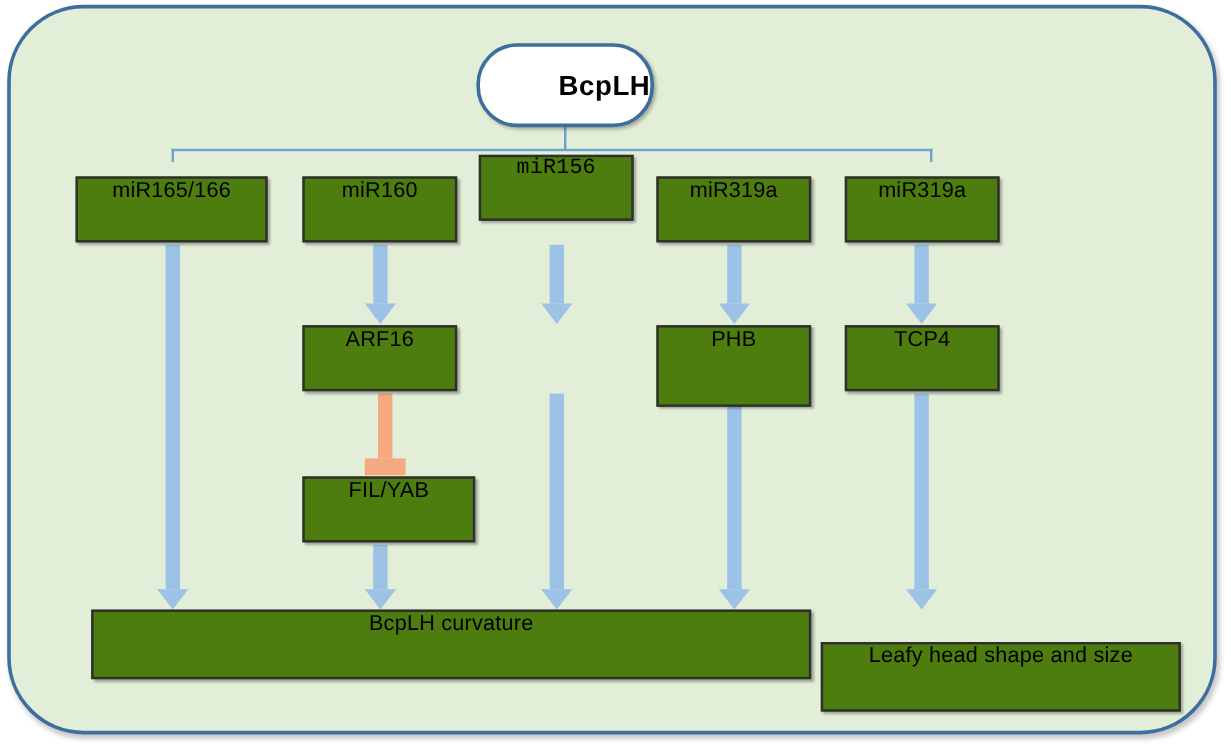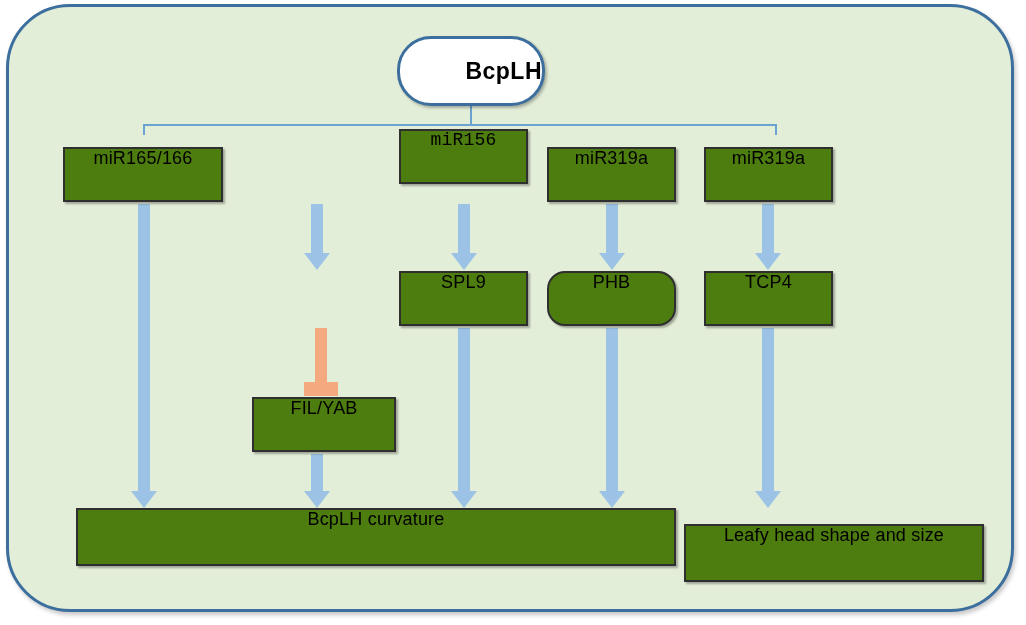--- a/index.html
+++ b/index.html
@@ -129,55 +129,58 @@
 
   <div class="bracket-stem" style="left:470px; top:106px; width:2px; height:19px;"></div>
   <div class="bracket-stem" style="left:143px; top:124px; width:634px; height:2px;"></div>
   <div class="bracket-stem" style="left:143px; top:124px; width:2px; height:11px;"></div>
   <div class="bracket-stem" style="left:775px; top:124px; width:2px; height:11px;"></div>
 
   <div class="node" style="left:63px; top:147px; width:160px; height:55px;">
     <span>miR165/166</span>
   </div>
 
+  <div class="node" style="left:252px; top:147px; width:129px; height:55px;">
+    <span>miR160</span>
+  </div>
 
   <div class="node" style="left:399px; top:129px; width:129px; height:55px;font-family:Liberation Mono, monospace;">
     <span>miR156</span>
   </div>
 
   <div class="node" style="left:547px; top:147px; width:129px; height:55px;">
     <span>miR319a</span>
   </div>
 
   <div class="node" style="left:704px; top:147px; width:129px; height:55px;">
     <span>miR319a</span>
   </div>
 
-
-  <div class="node" style="left:399px; top:271px; width:129px; height:55px;">
-    <span>SPL9</span>
-  </div>
-
-  <div class="node" style="left:547px; top:271px; width:129px; height:55px;border-radius:18px;">
+  <div class="node" style="left:252px; top:271px; width:129px; height:55px;">
+    <span>ARF16</span>
+  </div>
+
+
+  <div class="node" style="left:547px; top:271px; width:129px; height:68px;">
     <span>PHB</span>
   </div>
 
   <div class="node" style="left:704px; top:271px; width:129px; height:55px;">
     <span>TCP4</span>
   </div>
 
   <div class="node" style="left:252px; top:397px; width:144px; height:55px;">
     <span>FIL/YAB</span>
   </div>
 
   <div class="node" style="left:76px; top:508px; width:600px; height:58px;">
     <span>BcpLH curvature</span>
   </div>
 
-  <div class="node" style="left:684px; top:524px; width:300px; height:58px;">
+  <div class="node" style="left:684px; top:535px; width:300px; height:58px;">
     <span>Leafy head shape and size</span>
   </div>
 
   <div class="arrow" style="left:131px; top:204px; width:26px; height:304px;">
     <div class="shaft" style="height:287px;"></div>
     <div class="head" style="top:287px;"></div>
   </div>
 
   <div class="arrow" style="left:304px; top:204px; width:26px; height:66px;">
     <div class="shaft" style="height:49px;"></div>

